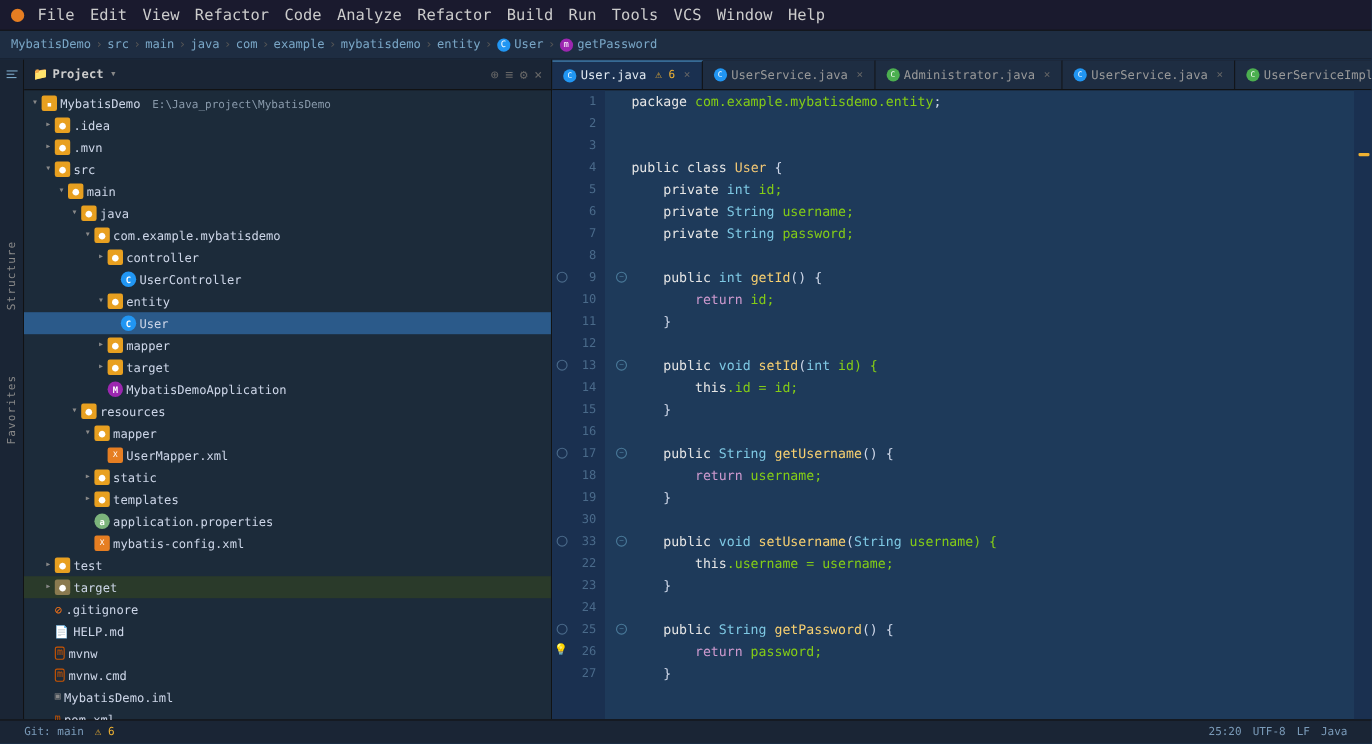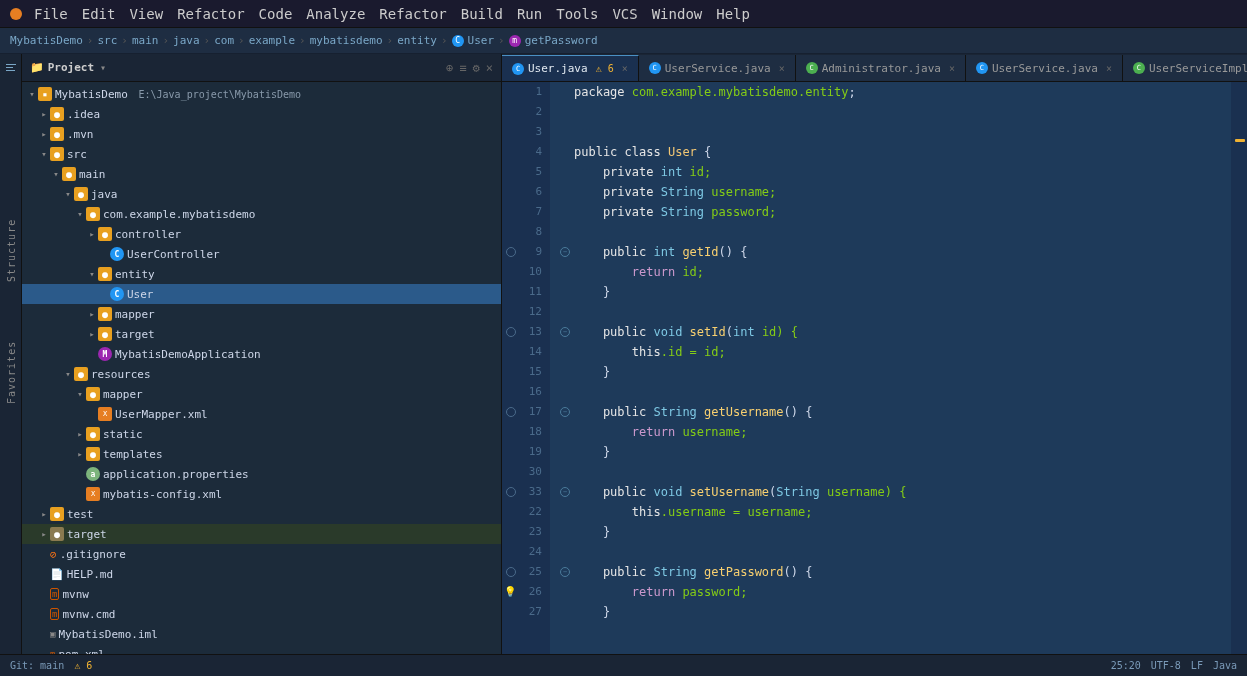--- a/index.html
+++ b/index.html
@@ -82,21 +82,21 @@
     .fn { color: #f8d070; } 
     .pkg { color: #84cc16; } 
     .punc { color: #cdd6e8; }
     .ret-kw { color: #cc99cd; }
 
     
     #right-scroll { width: 16px; background: #1a3050; flex-shrink: 0; position: relative; }
     #right-scroll .warning-marker { position: absolute; right: 2px; width: 10px; height: 3px; background: #f0b232; border-radius: 1px; }
 
     
-    #statusbar { height: 22px; background: #1a2535; display: flex; align-items: center; padding: 0 10px; font-size: 10px; color: #7a9ab8; border-top: 1px solid #111; flex-shrink: 0; }
+    #statusbar { height: 22px; background: #1a2535; display: flex; align-items: center; padding: 0 22px; font-size: 10px; color: #7a9ab8; border-top: 1px solid #111; flex-shrink: 0; }
     #statusbar .sb-left { display: flex; gap: 10px; }
     #statusbar .sb-right { margin-left: auto; display: flex; gap: 10px; }
   </style>
 </head>
 <body>
 
 <div id="titlebar">
   <div class="app-icons">
     <div class="app-icon" style="background:#e67e22;border-radius:50%;width:12px;height:12px;"></div>
   </div>

